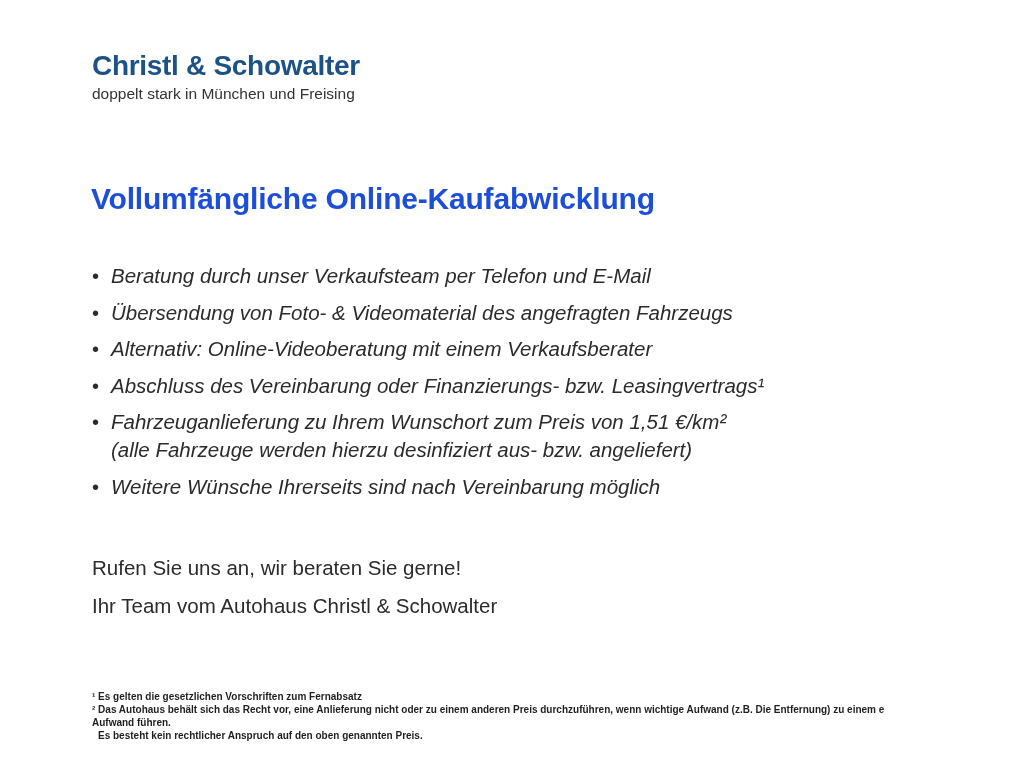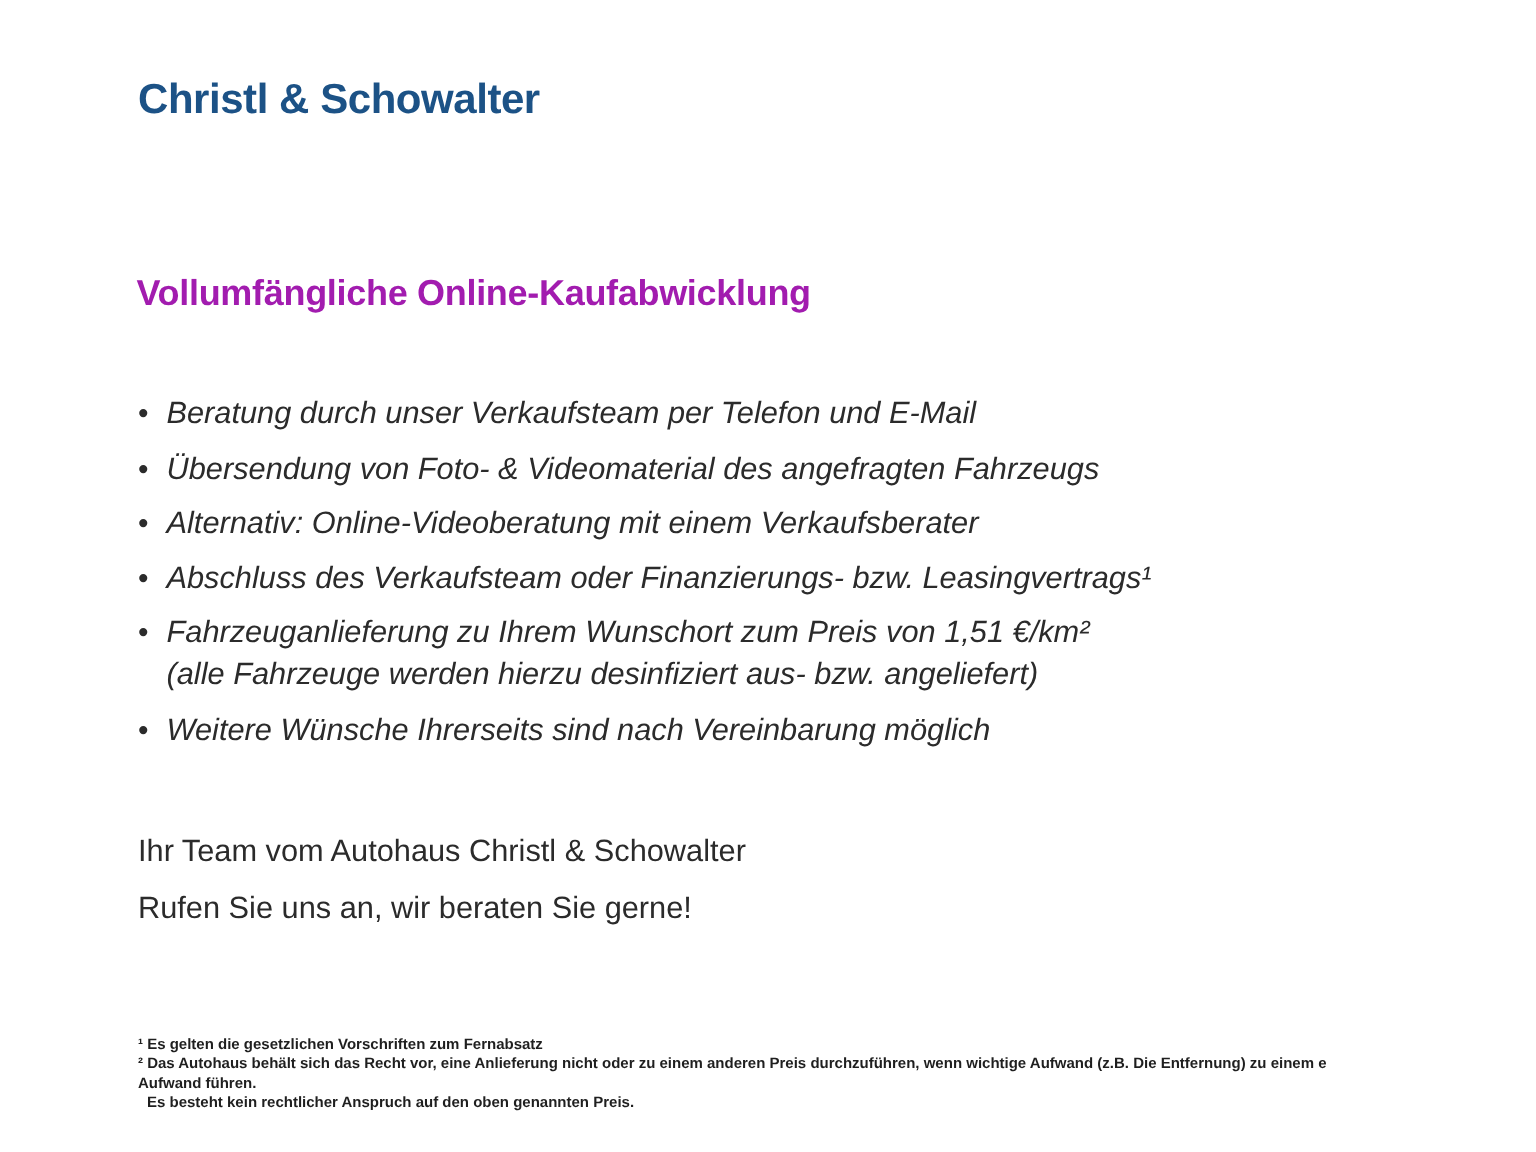--- a/index.html
+++ b/index.html
@@ -28,23 +28,23 @@
     font-size: 15.5px;
     color: #333333;
     margin-top: 3px;
   }
 
   
   .main-heading {
     position: absolute;
     left: 91px;
     top: 182px;
-    font-size: 24px;
+    font-size: 30px;
     font-weight: bold;
-    color: #a21caf;
+    color: #1d4ed8;
     letter-spacing: -0.2px;
   }
 
   
   .bullet-list { position: absolute; left: 92px; top: 262px; width: 800px; }
   .bullet-row {
     display: flex;
     align-items: flex-start;
     font-size: 20.5px;
     color: #2b2b2b;
@@ -84,20 +84,21 @@
   .footnote-line { display: block; }
   .footnote-line.indented { padding-left: 6px; }
 </style>
 </head>
 <body>
 
 <div class="page">
 
   <div class="logo-block">
     <div class="logo-title">Christl &amp; Schowalter</div>
+    <div class="logo-tagline">doppelt stark in München und Freising</div>
   </div>
 
   <div class="main-heading">Vollumfängliche Online-Kaufabwicklung</div>
 
   <div class="bullet-list">
 
     <div class="bullet-row">
       <span class="bullet-dot">•</span>
       <span class="bullet-text">Beratung durch unser Verkaufsteam per Telefon und E-Mail</span>
     </div>
@@ -107,41 +108,41 @@
       <span class="bullet-text">Übersendung von Foto- &amp; Videomaterial des angefragten Fahrzeugs</span>
     </div>
 
     <div class="bullet-row">
       <span class="bullet-dot">•</span>
       <span class="bullet-text">Alternativ: Online-Videoberatung mit einem Verkaufsberater</span>
     </div>
 
     <div class="bullet-row">
       <span class="bullet-dot">•</span>
-      <span class="bullet-text">Abschluss des Verkaufsteam oder Finanzierungs- bzw. Leasingvertrags¹</span>
+      <span class="bullet-text">Abschluss des Vereinbarung oder Finanzierungs- bzw. Leasingvertrags¹</span>
     </div>
 
     <div class="bullet-row">
       <span class="bullet-dot">•</span>
       <span class="bullet-text">
         <span class="line">Fahrzeuganlieferung zu Ihrem Wunschort zum Preis von 1,51 €/km²</span>
         <span class="line">(alle Fahrzeuge werden hierzu desinfiziert aus- bzw. angeliefert)</span>
       </span>
     </div>
 
     <div class="bullet-row">
       <span class="bullet-dot">•</span>
       <span class="bullet-text">Weitere Wünsche Ihrerseits sind nach Vereinbarung möglich</span>
     </div>
 
   </div>
 
   <div class="closing-block">
+    <span class="closing-line">Rufen Sie uns an, wir beraten Sie gerne!</span>
     <span class="closing-line">Ihr Team vom Autohaus Christl &amp; Schowalter</span>
-    <span class="closing-line">Rufen Sie uns an, wir beraten Sie gerne!</span>
   </div>
 
   <div class="footnotes">
     <span class="footnote-line">¹ Es gelten die gesetzlichen Vorschriften zum Fernabsatz</span>
     <span class="footnote-line">² Das Autohaus behält sich das Recht vor, eine Anlieferung nicht oder zu einem anderen Preis durchzuführen, wenn wichtige Aufwand (z.B. Die Entfernung) zu einem erheblichen Aufwand führen.</span>
     <span class="footnote-line indented">Es besteht kein rechtlicher Anspruch auf den oben genannten Preis.</span>
   </div>
 
 </div>
 

